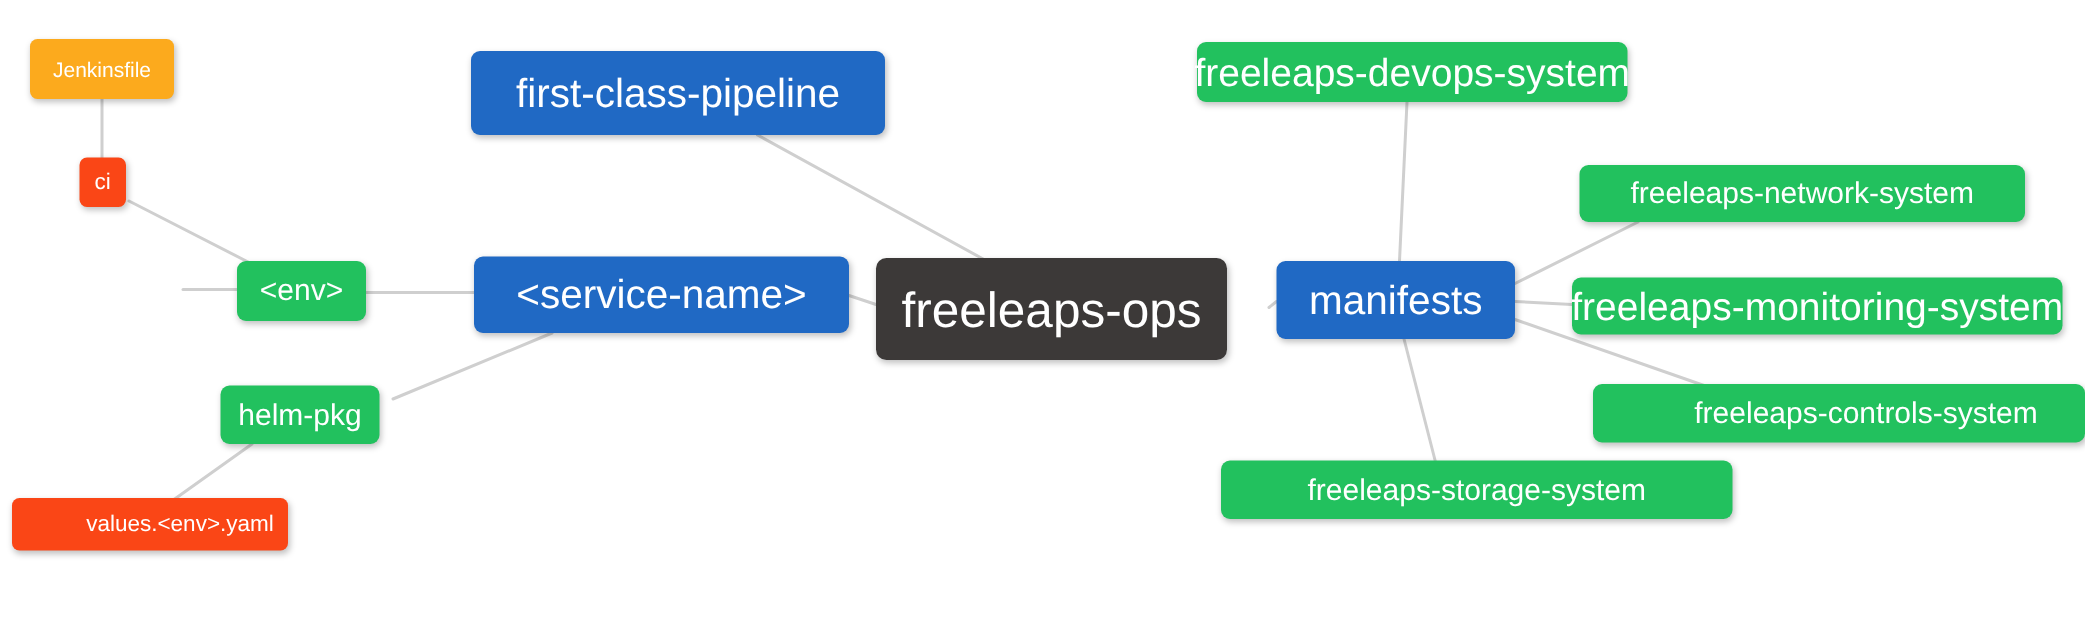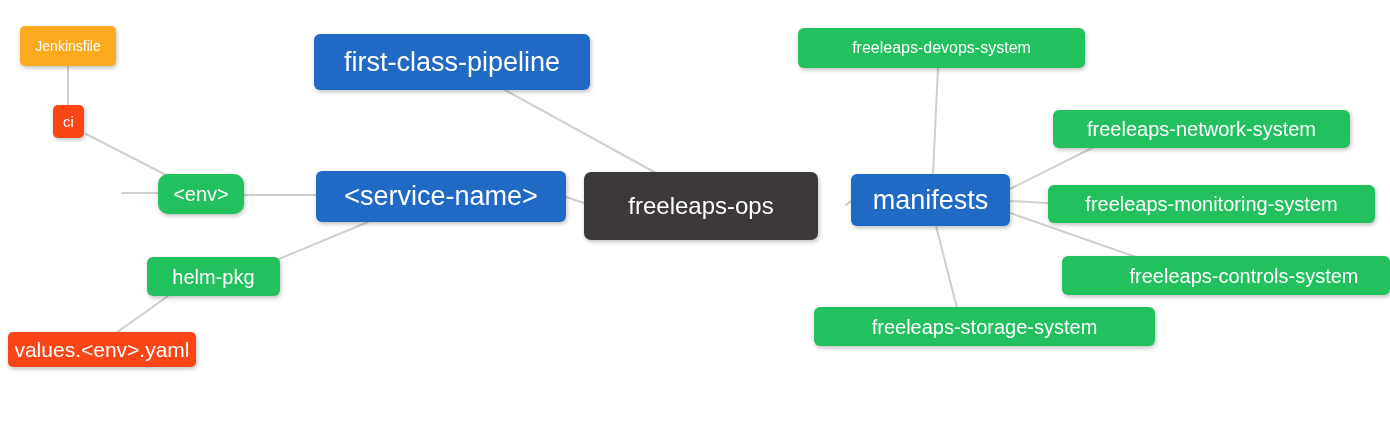--- a/index.html
+++ b/index.html
@@ -26,30 +26,30 @@
   .root{background:var(--root_bg,#3c3938);border-radius:7px;}
   .blue{background:var(--branch_bg,#2069c4);}
   .green{background:var(--green_bg,#22c15e);}
   .red{background:var(--red_bg,#fa4616);border-radius:5px;}
   .orange{background:var(--orange_bg,#fcaa1d);border-radius:5px;}
 
   
   #n-jenkinsfile{left:20px;top:26px;width:96px;height:40px;font-size:14px;text-align:center;}
   #n-ci{left:53px;top:105px;width:31px;height:33px;font-size:15px;}
   #n-argo-app{left:31px;top:176px;width:91px;height:35px;font-size:16px;}
-  #n-env{left:158px;top:174px;width:86px;height:40px;font-size:20px;border-radius:10px;}
-  #n-helm-pkg{left:147px;top:257px;width:133px;height:39px;font-size:20px;}
-  #n-values-env-yaml{left:8px;top:332px;width:188px;height:35px;font-size:21px;}
+  #n-env{left:158px;top:174px;width:86px;height:40px;font-size:20px;}
+  #n-helm-pkg{left:147px;top:257px;width:106px;height:39px;font-size:20px;}
+  #n-values-env-yaml{left:8px;top:332px;width:144px;height:35px;font-size:15px;padding-left:40px;}
   #n-first-class-pipeline{left:314px;top:34px;width:276px;height:56px;font-size:27px;}
   #n-service-name{left:316px;top:171px;width:250px;height:51px;font-size:27px;}
-  #n-freeleaps-ops{left:584px;top:172px;width:234px;height:68px;font-size:24px;}
+  #n-freeleaps-ops{left:584px;top:172px;width:234px;height:68px;font-size:33px;}
   #n-manifests{left:851px;top:174px;width:159px;height:52px;font-size:27px;}
-  #n-devops-system{left:798px;top:28px;width:287px;height:40px;font-size:16px;}
+  #n-devops-system{left:798px;top:28px;width:287px;height:40px;font-size:26px;}
   #n-network-system{left:1053px;top:110px;width:297px;height:38px;font-size:20px;}
-  #n-monitoring-system{left:1048px;top:185px;width:327px;height:38px;font-size:20px;}
+  #n-monitoring-system{left:1048px;top:185px;width:327px;height:38px;font-size:26px;}
   #n-controls-system{left:1062px;top:256px;width:292px;height:39px;font-size:20px;padding-left:36px;}
   #n-storage-system{left:814px;top:307px;width:341px;height:39px;font-size:20px;}
 </style>
 </head>
 <body>
 
 <div class="canvas">
 
   <svg class="edges" viewBox="0 0 1390 421" xmlns="http://www.w3.org/2000/svg">
     <line x1="68" y1="58" x2="68" y2="106"></line>

